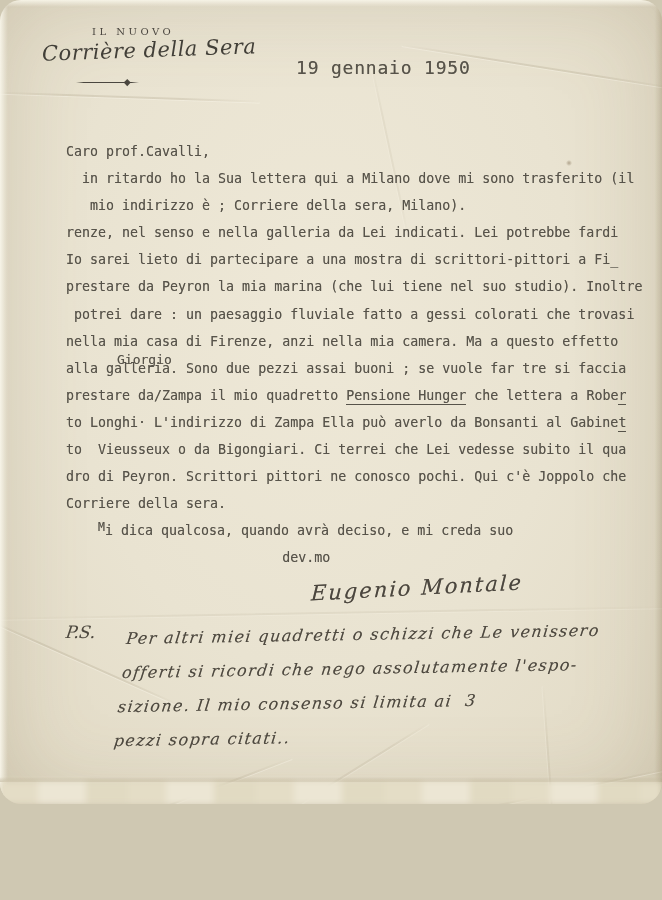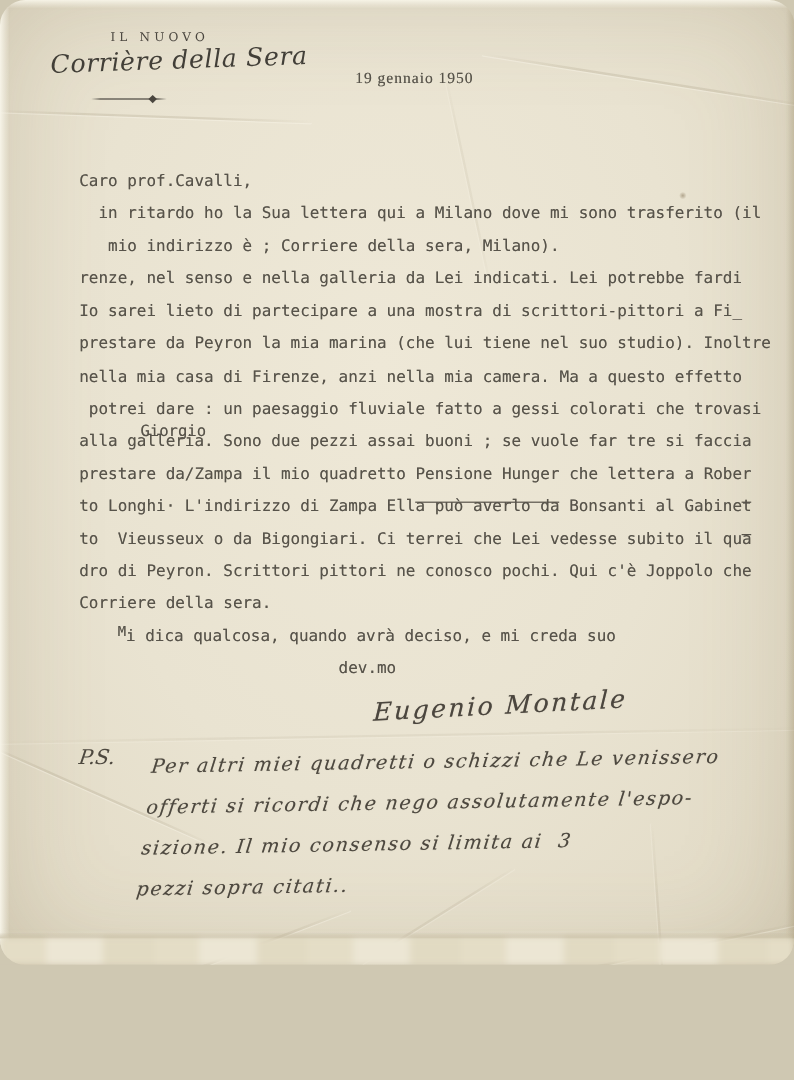--- a/index.html
+++ b/index.html
@@ -29,26 +29,26 @@
   
   .lh-top{position:absolute;left:92px;top:26px;font-family:"DejaVu Serif",serif;
     font-size:10px;letter-spacing:3.5px;color:#4a463f;}
   .lh-script{position:absolute;left:42px;top:38px;font-family:"DejaVu Serif",serif;
     font-style:italic;font-size:21px;letter-spacing:.5px;color:#423f38;transform:rotate(-2deg);}
   .lh-rule{position:absolute;left:76px;top:82px;width:63px;height:1.4px;
     background:linear-gradient(90deg, rgba(74,70,63,0), #4a463f 12%, #4a463f 88%, rgba(74,70,63,0));}
   .lh-rule::after{content:'';position:absolute;right:10px;top:-1.6px;width:4.5px;height:4.5px;
     background:#4a463f;transform:rotate(45deg);}
   
-  .date{position:absolute;left:296px;top:57px;font-size:13px;color:#57534a;
-    letter-spacing:.8px;text-shadow:0 0 .5px rgba(87,83,74,.6);font-family:Liberation Serif, serif;}
+  .date{position:absolute;left:296px;top:57px;font-size:18px;color:#57534a;
+    letter-spacing:.8px;text-shadow:0 0 .5px rgba(87,83,74,.6);}
   .typed-body{position:absolute;left:66px;top:94px;font-size:13.3px;color:#57534a;
     text-shadow:0 0 .5px rgba(87,83,74,.55);margin-top:44px;}
   .tline{height:27.1px;line-height:27.1px;white-space:pre;}
-  .tline .u{border-bottom:1.4px solid #57534a;padding-bottom:15px;}
+  .tline .u{border-bottom:1.4px solid #57534a;padding-bottom:1px;}
   .tline .sup{position:relative;top:-4px;font-size:11.5px;}
   .insertion{position:absolute;left:117px;top:352px;font-size:13px;color:#57534a;
     text-shadow:0 0 .5px rgba(87,83,74,.55);}
   
   .signature{position:absolute;left:311px;top:576px;font-family:"DejaVu Serif",serif;
     font-style:italic;font-size:21px;letter-spacing:2px;color:#4b463e;
     transform:rotate(-3deg) skewX(-6deg);text-shadow:0 0 .6px rgba(75,70,62,.5);}
   .ps{position:absolute;left:0;top:0;}
   .ps-label{position:absolute;left:66px;top:622px;font-family:"DejaVu Serif",serif;
     font-style:italic;font-size:17px;color:#4d483f;transform:skewX(-8deg);}
@@ -82,22 +82,22 @@
 
     <div class="date">19 gennaio 1950</div>
 
     <div class="typed-body">
         <div class="tline"><span>Caro prof.Cavalli,</span></div>
         <div class="tline"><span>  in ritardo ho la Sua lettera qui a Milano dove mi sono trasferito (il</span></div>
         <div class="tline"><span>   mio indirizzo è ; Corriere della sera, Milano).</span></div>
         <div class="tline"><span>renze, nel senso e nella galleria da Lei indicati. Lei potrebbe fardi</span></div>
         <div class="tline"><span>Io sarei lieto di partecipare a una mostra di scrittori-pittori a Fi_</span></div>
         <div class="tline"><span>prestare da Peyron la mia marina (che lui tiene nel suo studio). Inoltre</span></div>
+        <div class="tline"><span> potrei dare : un paesaggio fluviale fatto a gessi colorati che trovasi</span></div>
         <div class="tline"><span>nella mia casa di Firenze, anzi nella mia camera. Ma a questo effetto</span></div>
-        <div class="tline"><span> potrei dare : un paesaggio fluviale fatto a gessi colorati che trovasi</span></div>
         <div class="tline"><span>alla galleria. Sono due pezzi assai buoni ; se vuole far tre si faccia</span></div>
         <div class="tline"><span>prestare da/Zampa il mio quadretto </span><span class="u">Pensione Hunger</span><span> che lettera a Robe</span><span class="u">r</span></div>
         <div class="tline"><span>to Longhi· L'indirizzo di Zampa Ella può averlo da Bonsanti al Gabine</span><span class="u">t</span></div>
         <div class="tline"><span>to  Vieusseux o da Bigongiari. Ci terrei che Lei vedesse subito il qua</span></div>
         <div class="tline"><span>dro di Peyron. Scrittori pittori ne conosco pochi. Qui c'è Joppolo che</span></div>
         <div class="tline"><span>Corriere della sera.</span></div>
         <div class="tline"><span>    </span><span class="sup">M</span><span>i dica qualcosa, quando avrà deciso, e mi creda suo</span></div>
         <div class="tline"><span>                           dev.mo</span></div>
       </div>
 

